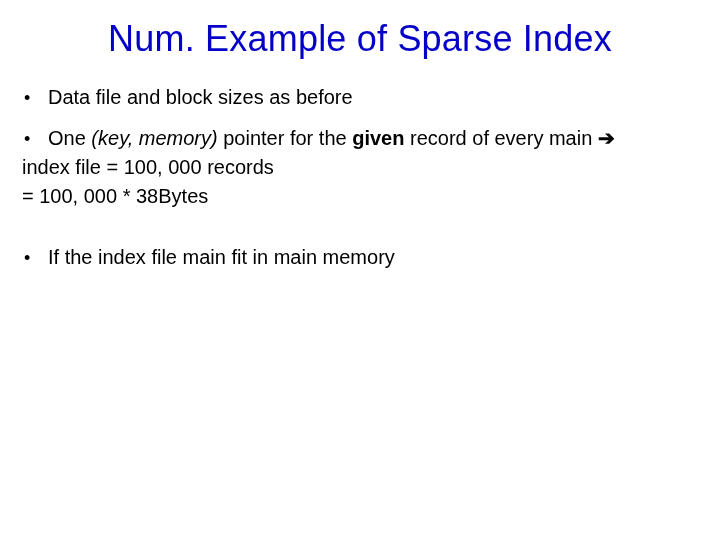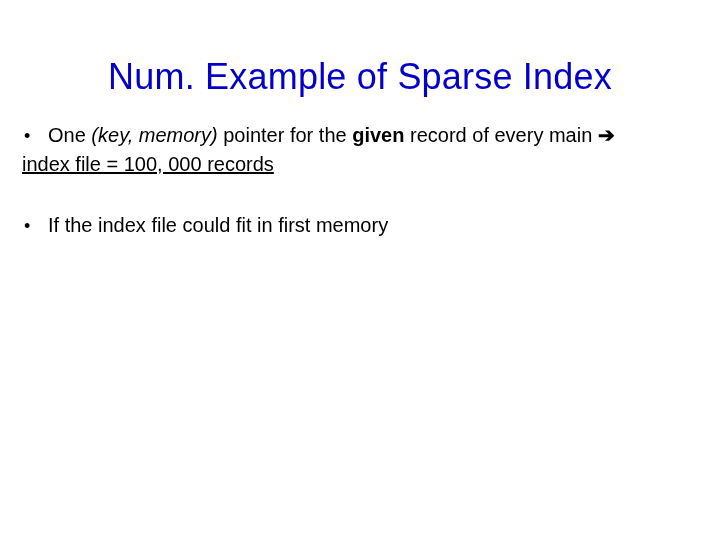--- a/index.html
+++ b/index.html
@@ -10,21 +10,20 @@
     background: #ffffff;
     font-family: Arial, Helvetica, sans-serif;
     color: #000000;
     overflow: hidden;
   }
   .slide {
     width: 720px;
     height: 496px;
     box-sizing: border-box;
     padding: 18px 22px 22px 22px;
-    margin-top: 38px;
   }
   .title {
     color: #0400c8;
     font-size: 36px;
     font-weight: 400;
     text-align: center;
     margin: 0 0 24px 0;
     letter-spacing: 0.2px;
   }
   .body {
@@ -50,21 +49,20 @@
   }
   .block2 {
     margin-bottom: 24px;
   }
   .block2 .bullet {
     margin-bottom: 2px;
   }
   .calc-line {
     margin-left: 0;
     margin-bottom: 2px;
-    text-decoration: underline;
   }
   .italic {
     font-style: italic;
   }
   .bold {
     font-weight: 700;
   }
   .arrow {
     font-weight: 700;
   }
@@ -77,33 +75,38 @@
 </style>
 </head>
 <body>
 
 <div class="slide">
 
   <h1 class="title">Num. Example of Sparse Index</h1>
 
   <div class="body">
 
+    <div class="bullet">
+      <span class="dot"></span>
+      <span class="txt">Data file and block sizes as before</span>
+    </div>
 
     <div class="block2">
       <div class="bullet">
         <span class="dot"></span>
         <span class="txt">
           <span>One </span><span class="italic">(key, memory)</span><span> pointer for the </span><span class="bold">given</span><span> record of every main </span><span class="arrow">➔</span>
         </span>
       </div>
       <div class="calc-line">index file = 100, 000 records</div>
+      <div class="calc-line">= 100, 000 * 38Bytes</div>
     </div>
 
     <div class="spacer-sm"></div>
 
     <div class="bullet">
       <span class="dot"></span>
-      <span class="txt">If the index file could fit in first memory</span>
+      <span class="txt">If the index file main fit in main memory</span>
     </div>
 
 
   </div>
 </div>
 
 </body></html>

